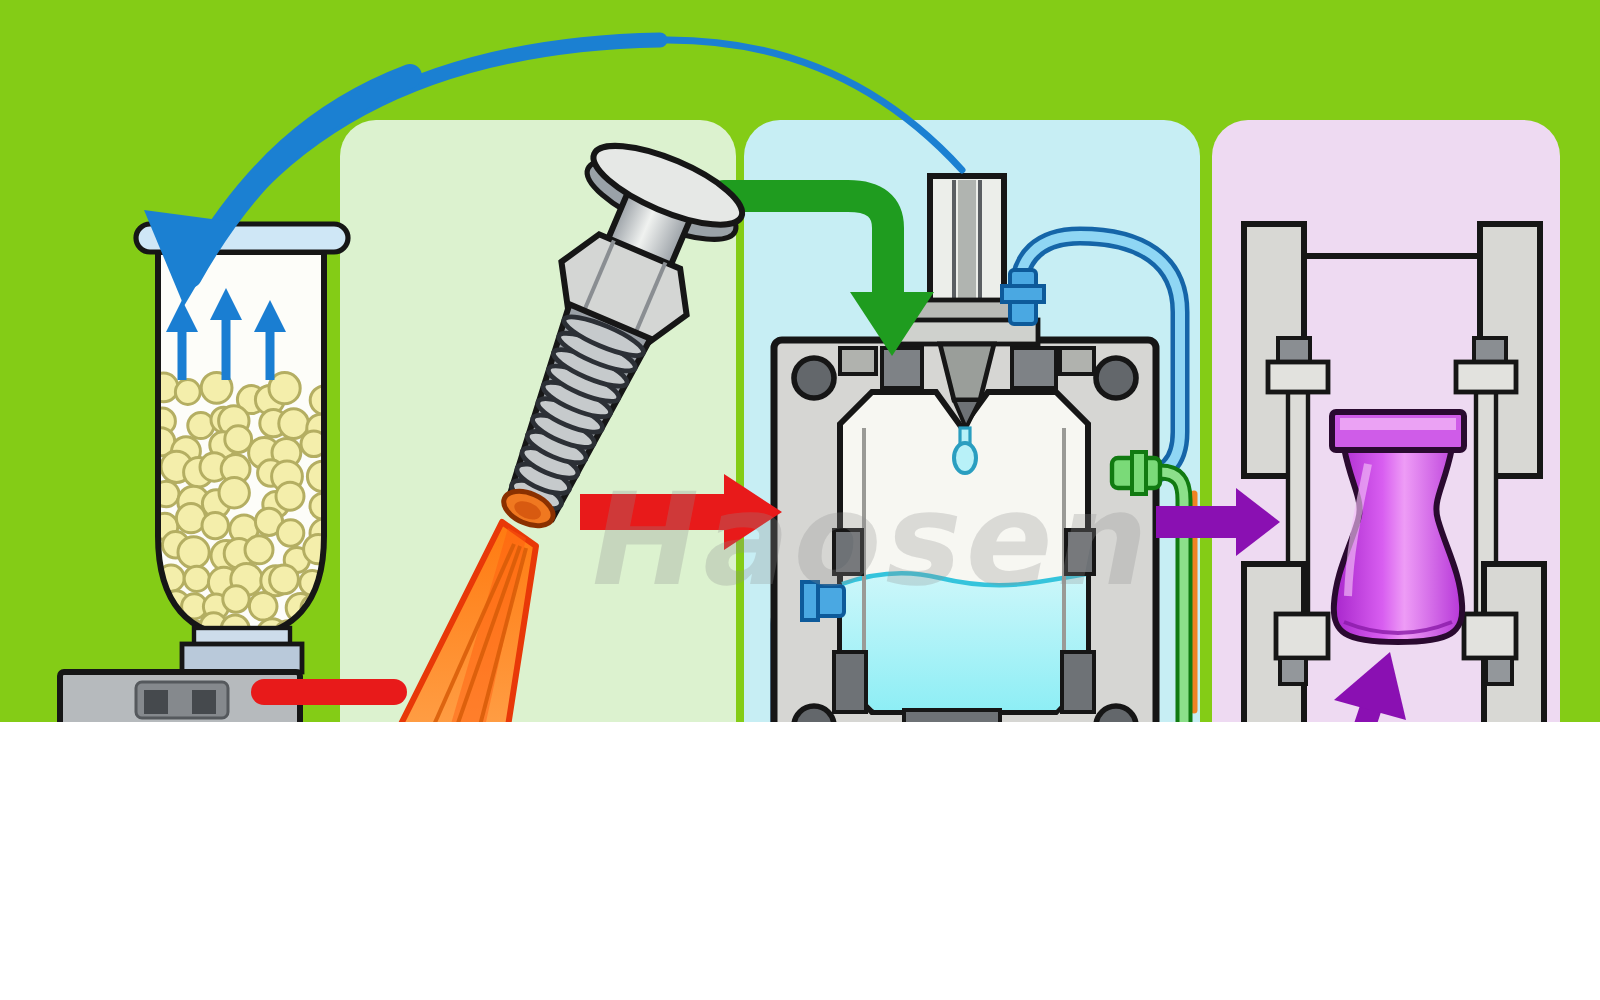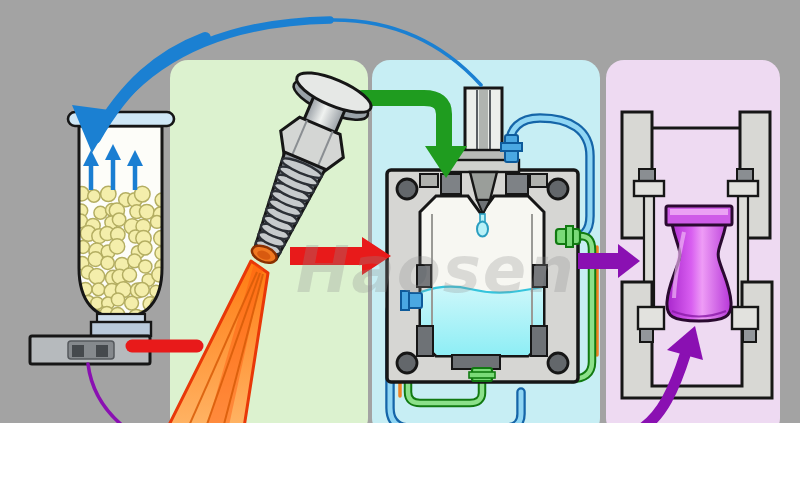--- a/index.html
+++ b/index.html
@@ -1,16 +1,16 @@
 <!DOCTYPE html>
 <html><head>
 <meta charset="utf-8">
 <style>
   html,body { margin:0; padding:0; background:#ffffff; }
-  .stage { width:800px; height:423px; position:relative; background:#a3a3a3; overflow:hidden;
+  .stage { width:800px; height:361px; position:relative; background:#84cc16; overflow:hidden;
            font-family:"DejaVu Sans", sans-serif; }
   .stage svg { display:block; position:absolute; inset:0; }
   .wm { font-family:"DejaVu Sans", sans-serif; font-style:italic; font-weight:700;
         font-size:64px; letter-spacing:2px; fill:#8f8f8f; opacity:0.27; }
 </style>
 </head>
 <body>
 
 <div class="stage">
 <svg width="800" height="500" viewBox="0 0 800 500" xmlns="http://www.w3.org/2000/svg">

